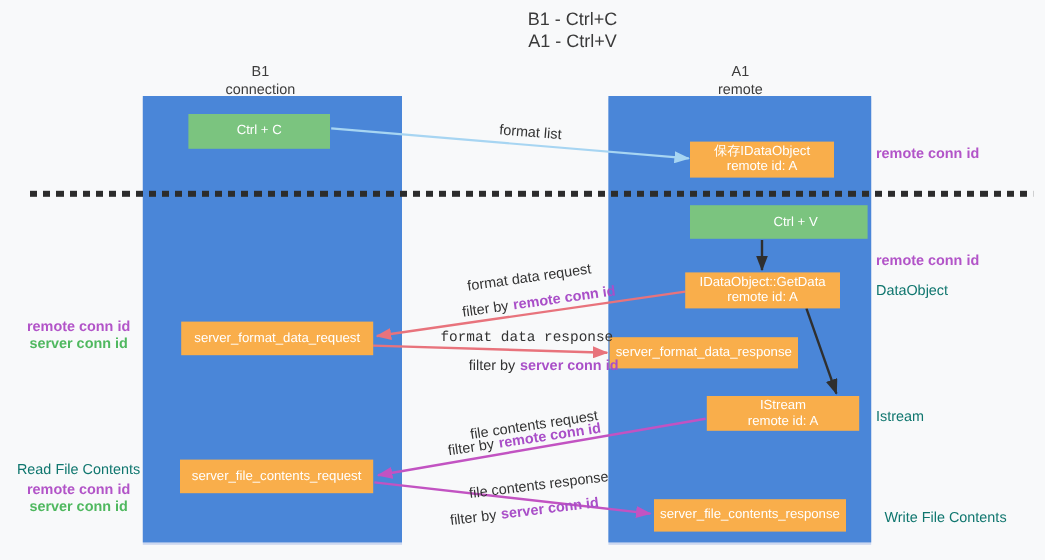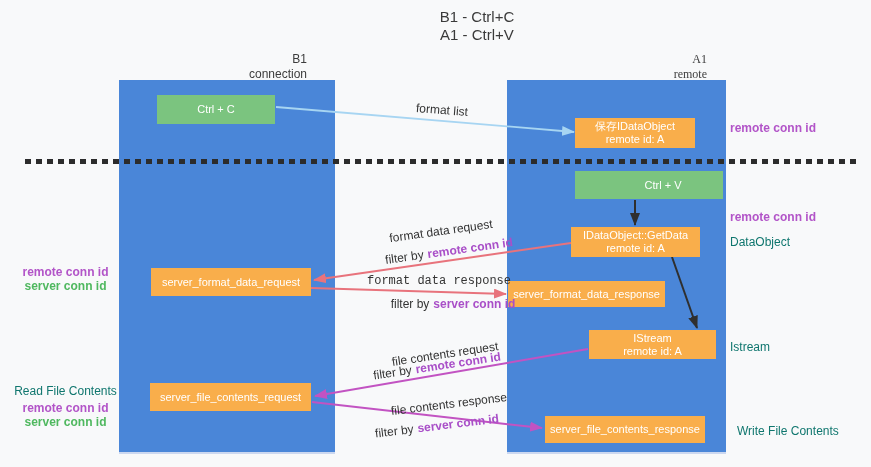--- a/index.html
+++ b/index.html
@@ -4,21 +4,21 @@
 <style>
   html,body{margin:0;padding:0;background:#f8f9fa;}
   #stage{
     position:relative;width:871px;height:467px;background:#f8f9fa;overflow:hidden;
     font-family:"Liberation Sans","DejaVu Sans",sans-serif;color:#3a3a3a;
   }
   .abs{position:absolute;}
   
   .title{left:0;top:8px;width:860px;text-align:center;font-size:15px;line-height:18px;color:#3a3a3a;padding-left:47px;}
   
-  .lane-header{font-size:12px;line-height:15px;text-align:right;color:#3c3c3c;}
+  .lane-header{font-size:12px;line-height:15px;text-align:center;color:#3c3c3c;}
   
   .lane{background:#4a86d8;box-shadow:0 2px 0 #ccd8f0;}
   
   .node{display:flex;flex-direction:column;align-items:center;justify-content:center;
         color:#ffffff;font-size:11px;line-height:13px;text-align:left;white-space:nowrap;}
   .node.green{background:#7bc47f;}
   .node.orange{background:#f9ae4b;}
   
   .divider{left:25px;top:159px;width:836px;height:5px;
     background:repeating-linear-gradient(90deg,#2c2c2c 0 6px,transparent 6px 11px);}
@@ -41,21 +41,21 @@
 
   <div class="abs title">
     <div>B1 - Ctrl+C</div>
     <div>A1 - Ctrl+V</div>
   </div>
 
   <div class="abs lane-header" style="left:127px;top:52px;width:180px;">
     <div>B1</div>
     <div>connection</div>
   </div>
-  <div class="abs lane-header" style="left:527px;top:52px;width:180px;font-family:Liberation Serif, serif;">
+  <div class="abs lane-header" style="left:527px;top:52px;width:180px;">
     <div>A1</div>
     <div>remote</div>
   </div>
 
   <div class="abs lane" style="left:119px;top:80px;width:216px;height:372px;"></div>
   <div class="abs lane" style="left:507px;top:80px;width:219px;height:372px;"></div>
 
   <div class="abs divider"></div>
 
   <svg class="arrows" width="871" height="467" viewBox="0 0 871 467">

